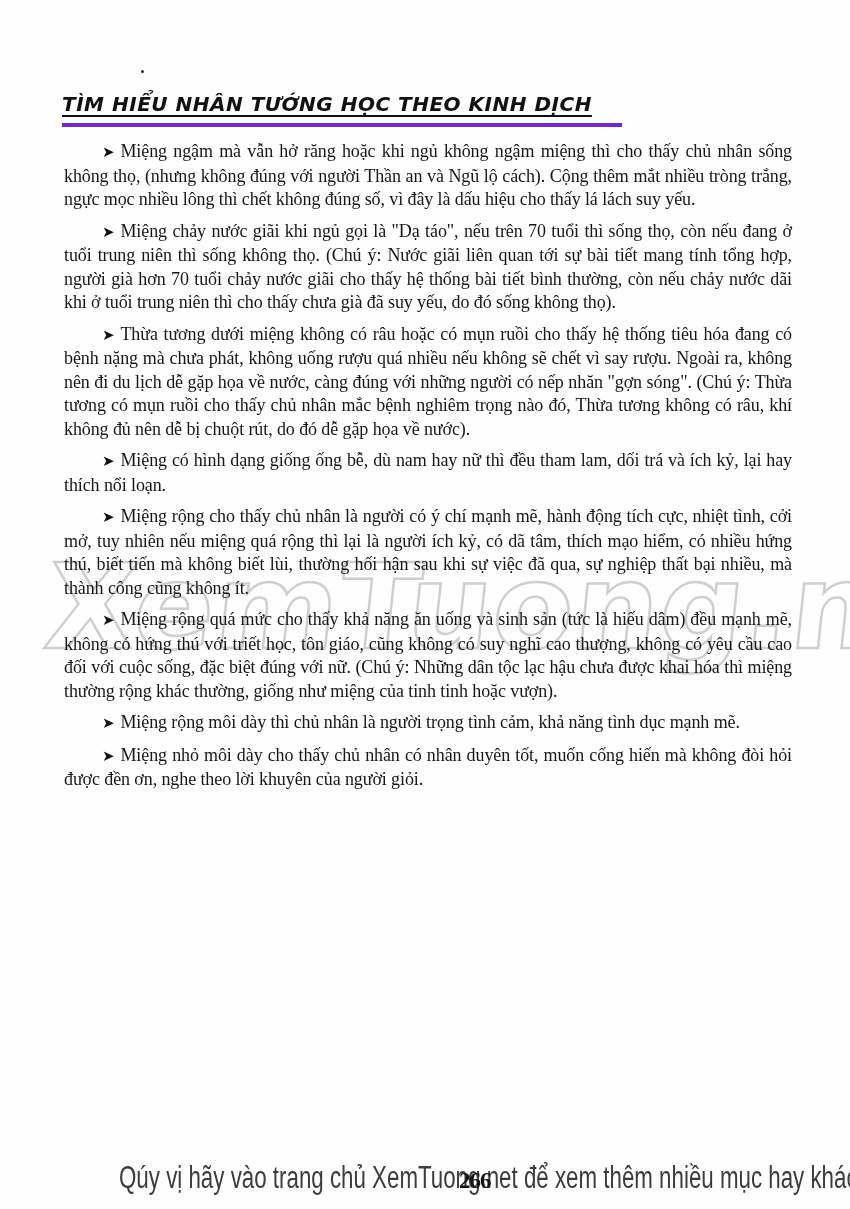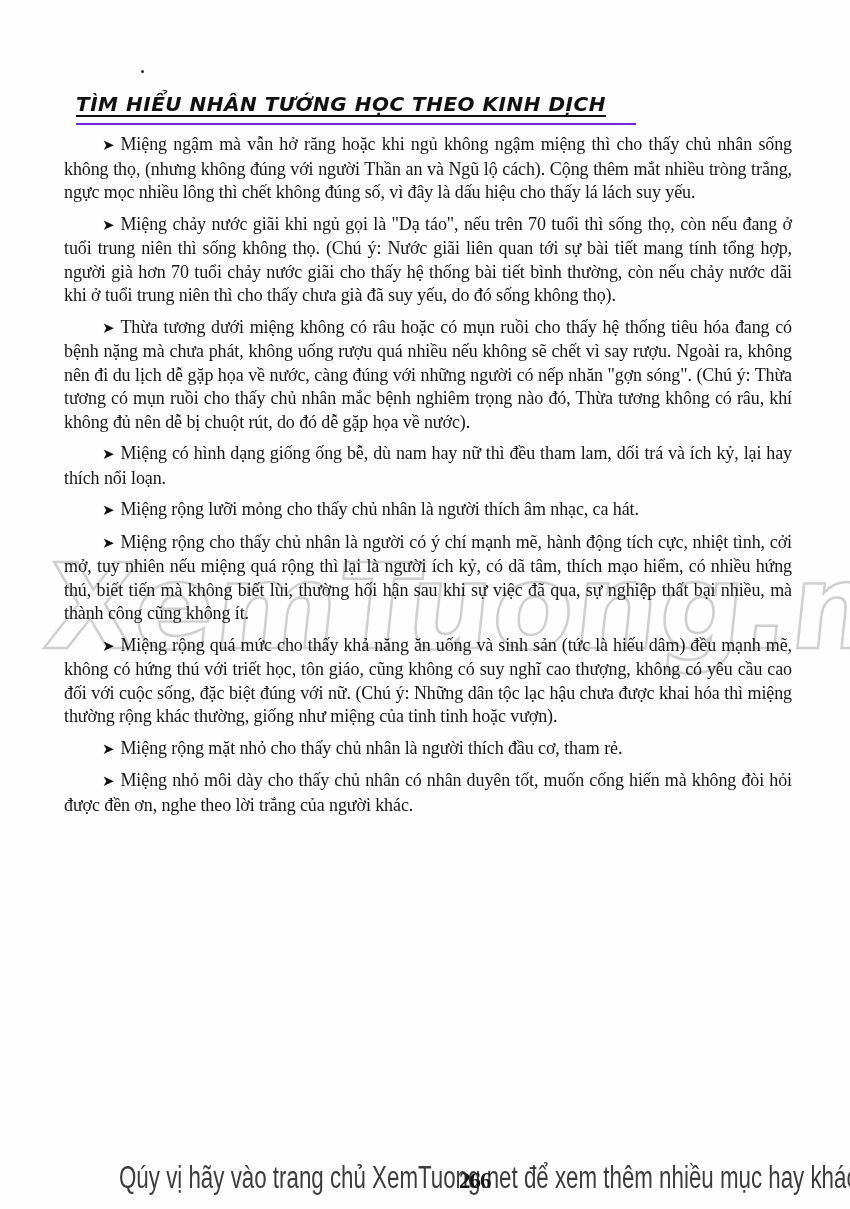--- a/index.html
+++ b/index.html
@@ -20,24 +20,24 @@
     position: absolute;
     left: 141px;
     top: 70px;
     width: 3px;
     height: 3px;
     background: #2a2a2a;
     border-radius: 50%;
   }
   .title-wrap {
     position: absolute;
-    left: 76px;
+    left: 62px;
     top: 92px;
     display: inline-block;
-    border-bottom: 2px solid #6d28d9;
+    border-bottom: 4px solid #6d28d9;
     padding: 0 30px 7px 0;
   }
   .title {
     font-family: "DejaVu Sans", sans-serif;
     font-weight: bold;
     font-style: italic;
     font-size: 20px;
     letter-spacing: 0.5px;
     color: #111;
     white-space: nowrap;
@@ -65,21 +65,21 @@
     left: 64px;
     top: 133px;
     width: 728px;
     z-index: 2;
     font-size: 18px;
     line-height: 23.5px;
     text-align: justify;
     letter-spacing: -0.1px;
   }
   .para {
-    margin: 0 0 8px 0;
+    margin: 7px 0 8px 0;
     text-indent: 38px;
   }
   .para .bullet {
     font-family: "DejaVu Sans", sans-serif;
     font-size: 15px;
     padding-right: 6px;
     color: #111;
   }
   .footer {
     position: absolute;
@@ -118,24 +118,23 @@
     <span class="title">TÌM HIỂU NHÂN TƯỚNG HỌC THEO KINH DỊCH</span>
   </div>
 
   <div class="watermark">XemTuong.net</div>
 
   <div class="content" id="paragraphs">
       <p class="para"><span class="bullet">➤</span><span>Miệng ngậm mà vẫn hở răng hoặc khi ngủ không ngậm miệng thì cho thấy chủ nhân sống không thọ, (nhưng không đúng với người Thần an và Ngũ lộ cách). Cộng thêm mắt nhiều tròng trắng, ngực mọc nhiều lông thì chết không đúng số, vì đây là dấu hiệu cho thấy lá lách suy yếu.</span></p>
       <p class="para"><span class="bullet">➤</span><span>Miệng chảy nước giãi khi ngủ gọi là "Dạ táo", nếu trên 70 tuổi thì sống thọ, còn nếu đang ở tuổi trung niên thì sống không thọ. (Chú ý: Nước giãi liên quan tới sự bài tiết mang tính tổng hợp, người già hơn 70 tuổi chảy nước giãi cho thấy hệ thống bài tiết bình thường, còn nếu chảy nước dãi khi ở tuổi trung niên thì cho thấy chưa già đã suy yếu, do đó sống không thọ).</span></p>
       <p class="para"><span class="bullet">➤</span><span>Thừa tương dưới miệng không có râu hoặc có mụn ruồi cho thấy hệ thống tiêu hóa đang có bệnh nặng mà chưa phát, không uống rượu quá nhiều nếu không sẽ chết vì say rượu. Ngoài ra, không nên đi du lịch dễ gặp họa về nước, càng đúng với những người có nếp nhăn "gợn sóng". (Chú ý: Thừa tương có mụn ruồi cho thấy chủ nhân mắc bệnh nghiêm trọng nào đó, Thừa tương không có râu, khí không đủ nên dễ bị chuột rút, do đó dễ gặp họa về nước).</span></p>
       <p class="para"><span class="bullet">➤</span><span>Miệng có hình dạng giống ống bễ, dù nam hay nữ thì đều tham lam, dối trá và ích kỷ, lại hay thích nổi loạn.</span></p>
-      <p class="para"><span class="bullet">➤</span><span>Miệng rộng lưỡi mỏng cho thấy chủ nhân là người thích âm nhạc, ca hát.</span></p>
       <p class="para"><span class="bullet">➤</span><span>Miệng rộng cho thấy chủ nhân là người có ý chí mạnh mẽ, hành động tích cực, nhiệt tình, cởi mở, tuy nhiên nếu miệng quá rộng thì lại là người ích kỷ, có dã tâm, thích mạo hiểm, có nhiều hứng thú, biết tiến mà không biết lùi, thường hối hận sau khi sự việc đã qua, sự nghiệp thất bại nhiều, mà thành công cũng không ít.</span></p>
       <p class="para"><span class="bullet">➤</span><span>Miệng rộng quá mức cho thấy khả năng ăn uống và sinh sản (tức là hiếu dâm) đều mạnh mẽ, không có hứng thú với triết học, tôn giáo, cũng không có suy nghĩ cao thượng, không có yêu cầu cao đối với cuộc sống, đặc biệt đúng với nữ. (Chú ý: Những dân tộc lạc hậu chưa được khai hóa thì miệng thường rộng khác thường, giống như miệng của tinh tinh hoặc vượn).</span></p>
-      <p class="para"><span class="bullet">➤</span><span>Miệng rộng mặt nhỏ cho thấy chủ nhân là người thích đầu cơ, tham rẻ.</span></p>
-      <p class="para"><span class="bullet">➤</span><span>Miệng nhỏ môi dày cho thấy chủ nhân có nhân duyên tốt, muốn cống hiến mà không đòi hỏi được đền ơn, nghe theo lời trắng của người khác.</span></p>
+      <p class="para"><span class="bullet">➤</span><span>Miệng rộng môi dày thì chủ nhân là người trọng tình cảm, khả năng tình dục mạnh mẽ.</span></p>
+      <p class="para"><span class="bullet">➤</span><span>Miệng nhỏ môi dày cho thấy chủ nhân có nhân duyên tốt, muốn cống hiến mà không đòi hỏi được đền ơn, nghe theo lời khuyên của người giỏi.</span></p>
     </div>
 
   <div class="footer">Qúy vị hãy vào trang chủ XemTuong.net để xem thêm nhiều mục hay khác</div>
 
   <div class="page-number">266</div>
 
 </div>
 
 </body></html>

